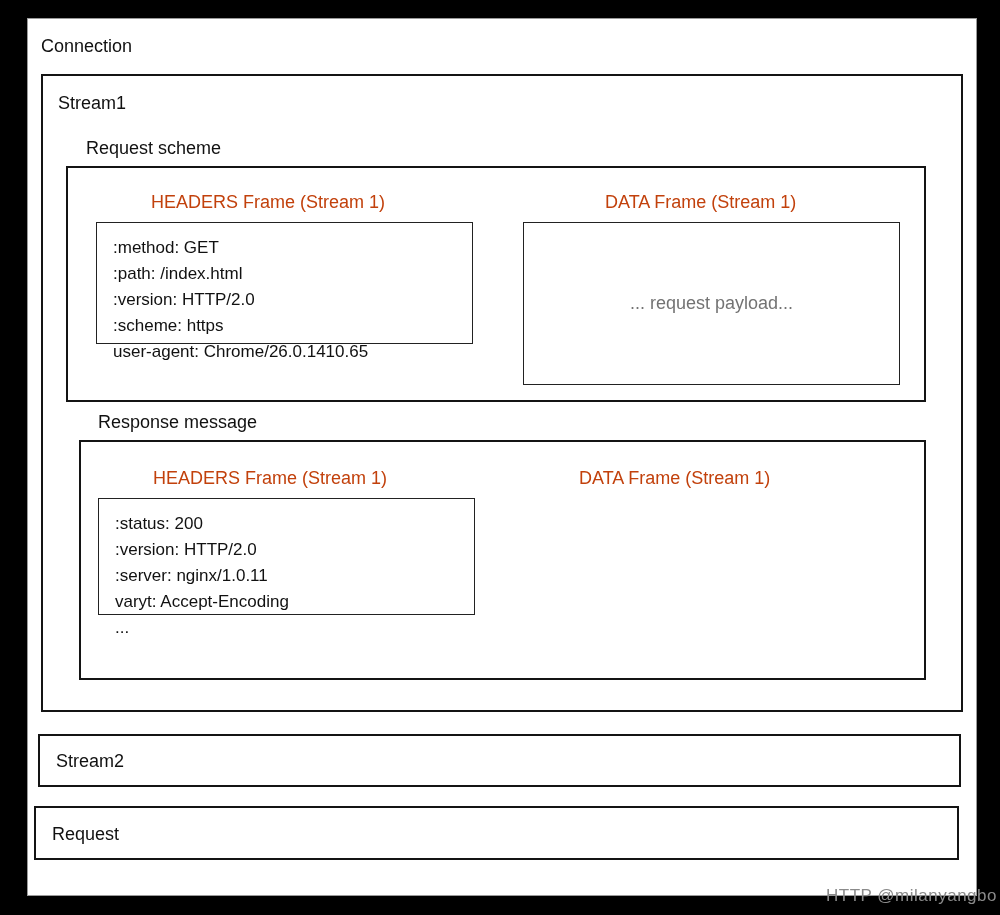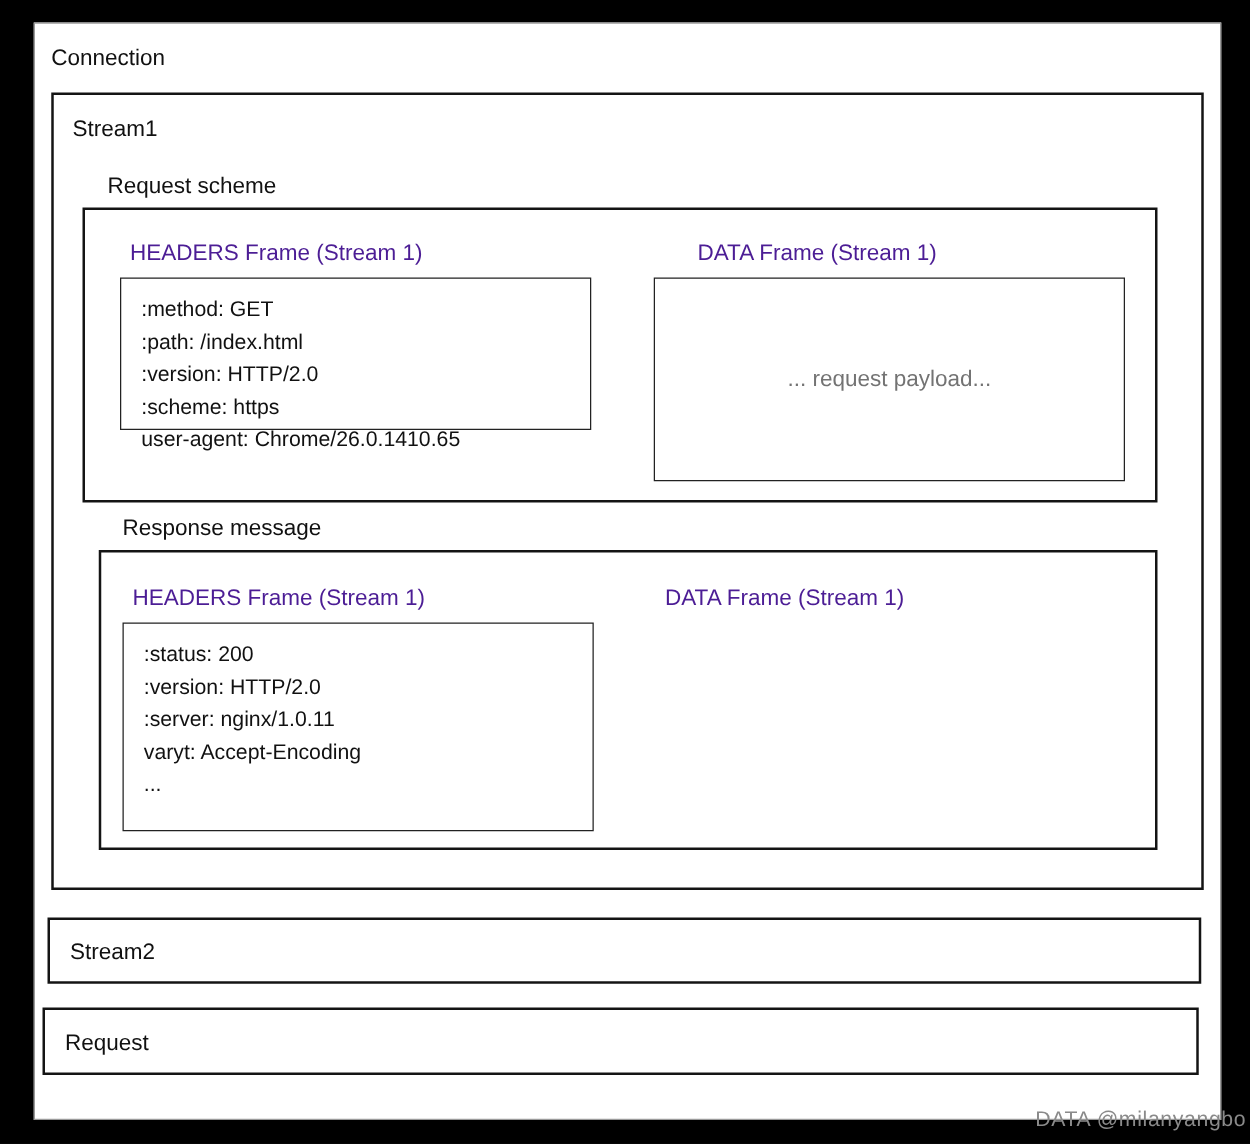--- a/index.html
+++ b/index.html
@@ -38,22 +38,23 @@
     position: absolute;
     box-sizing: border-box;
     background: #ffffff;
   }
   .outer-frame { border: 2px solid #141414; }
   .content-box { border: 1.5px solid #222; }
   .frame-title {
     position: absolute;
     font-size: 18px;
     line-height: 20px;
-    color: #4c1d95;
+    color: #c2410c;
     white-space: nowrap;
+    margin-left: 47px;
   }
   .hlines {
     position: absolute;
     left: 16px;
     top: 12px;
     font-size: 17px;
     line-height: 26px;
     white-space: pre-line;
     color: #111;
   }
@@ -109,21 +110,21 @@
           <span class="payload">... request payload...</span>
         </div>
       </div>
 
       <div class="lbl" style="left:55px; top:336px;">Response message</div>
 
       <div class="box outer-frame" style="left:36px; top:364px; width:847px; height:240px;">
 
         <div class="frame-title" style="left:25px; top:26px;">HEADERS Frame (Stream 1)</div>
 
-        <div class="box content-box" style="left:17px; top:56px; width:377px; height:167px;">
+        <div class="box content-box" style="left:17px; top:56px; width:377px; height:117px;">
           <div class="hlines">:status: 200
 :version: HTTP/2.0
 :server: nginx/1.0.11
 varyt: Accept-Encoding
 ...</div>
         </div>
 
         <div class="frame-title" style="left:451px; top:26px;">DATA Frame (Stream 1)</div>
 
       </div>
@@ -132,14 +133,14 @@
     <div class="box outer-frame" style="left:10px; top:715px; width:923px; height:53px;text-decoration:underline;">
       <div class="lbl" style="left:16px; top:15px;">Stream2</div>
     </div>
 
     <div class="box outer-frame" style="left:6px; top:787px; width:925px; height:54px;">
       <div class="lbl" style="left:16px; top:16px;">Request</div>
     </div>
 
   </div>
 
-  <div class="watermark">DATA @milanyangbo</div>
+  <div class="watermark">HTTP @milanyangbo</div>
 </div>
 
 </body></html>

